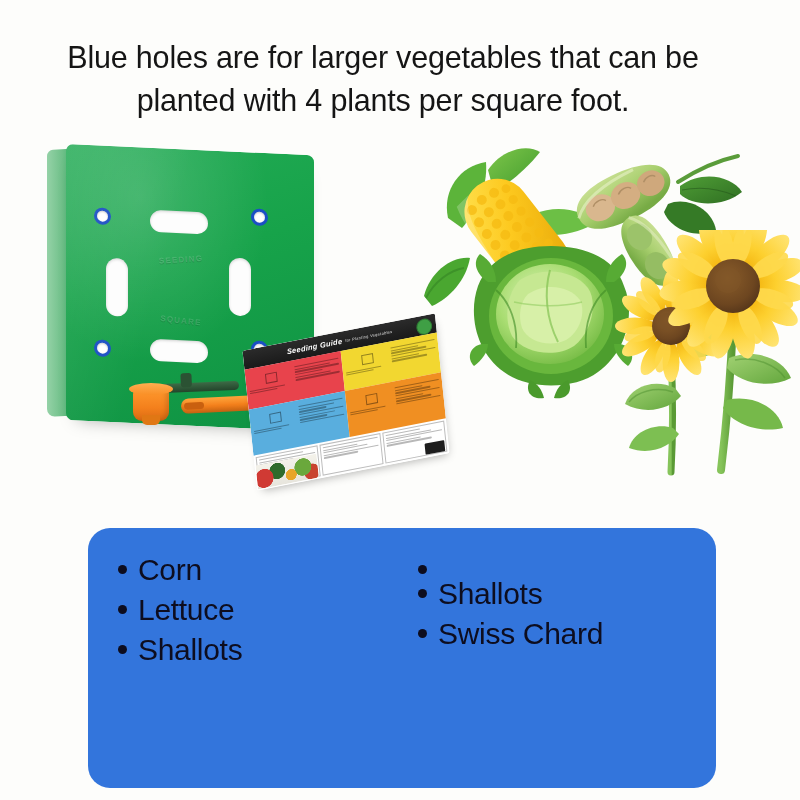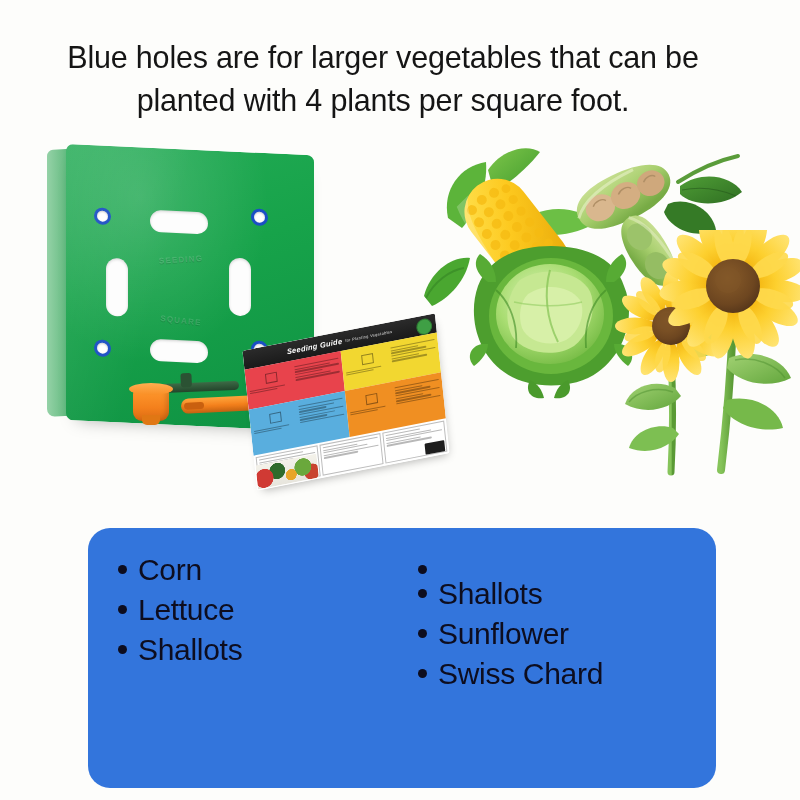--- a/index.html
+++ b/index.html
@@ -745,23 +745,19 @@
     <div class="list-col right">
       <div class="list-item">
         <span class="bullet"></span>
       </div>
       <div class="list-item">
         <span class="bullet"></span>
         <span>Shallots</span>
       </div>
       <div class="list-item">
         <span class="bullet"></span>
-        <span>Sunflower</span>
-      </div>
-      <div class="list-item">
-        <span class="bullet"></span>
         <span>Swiss Chard</span>
       </div>
     </div>
 
   </div>
 
 </div>
 
 </body></html>

